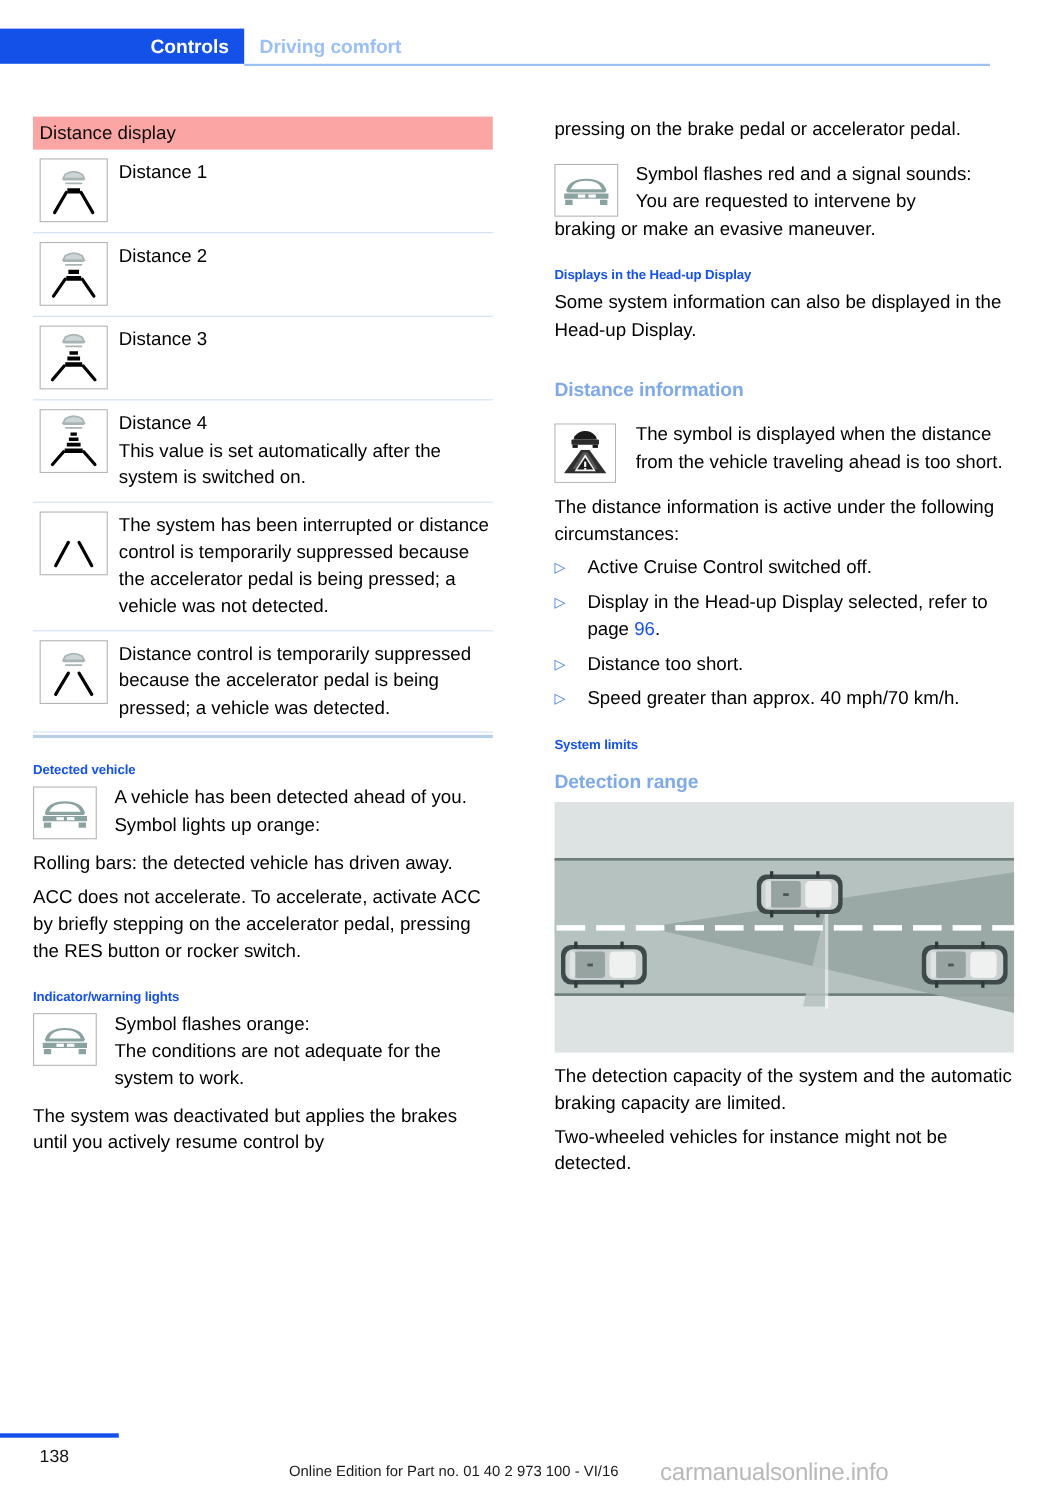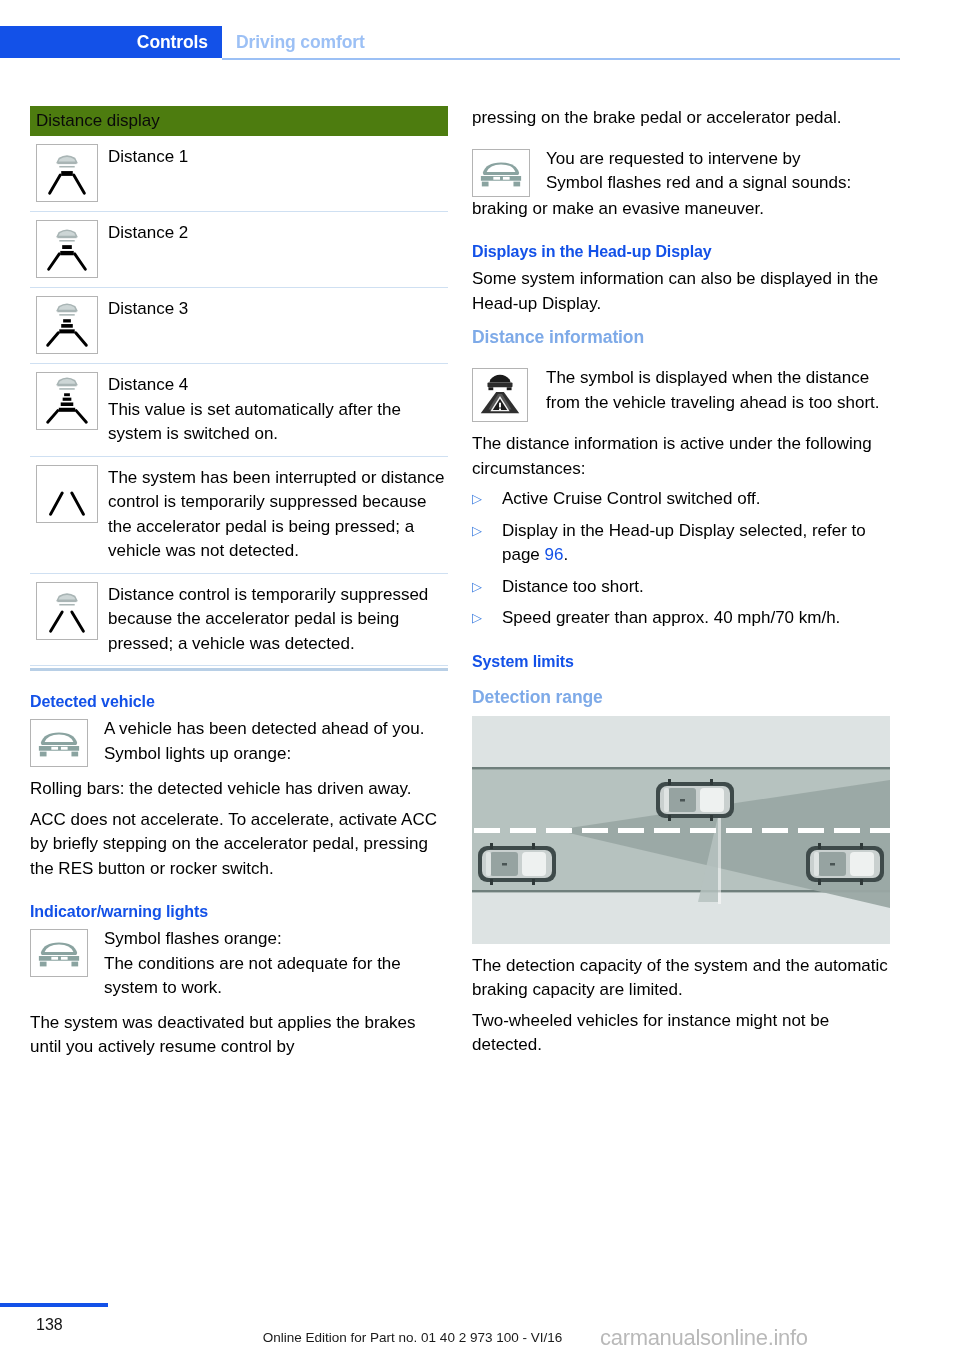--- a/index.html
+++ b/index.html
@@ -29,25 +29,25 @@
     display: flex; align-items: center;
     color: #9cc0f5; font-size: 17.5px; font-weight: bold; letter-spacing: -0.1px;
   }
   .header-rule {
     position: absolute; left: 222px; top: 58px; width: 678px; height: 2px;
     background: #9cc0f5;
   }
 
   
   .col-left  { position: absolute; left: 30px;  top: 106px; width: 418px; }
-  .col-right { position: absolute; left: 472px; top: 106px; width: 418px; }
+  .col-right { position: absolute; left: 504px; top: 106px; width: 418px; }
 
   
   .table-title {
-    background: #4d7c0f; height: 30px; display: flex; align-items: center;
+    background: #fca5a5; height: 30px; display: flex; align-items: center;
     padding-left: 6px; font-size: 17px; color: #0a0a0a;
   }
   .srow {
     display: flex; align-items: flex-start;
     border-bottom: 1.5px solid #cfe0f2;
     padding: 8px 0 9px 0;
   }
   .srow:last-child { border-bottom: none; }
   .srow-cell-icon { width: 78px; flex: 0 0 78px; padding-left: 6px; }
   .srow-cell-text { flex: 1; font-size: 17px; line-height: 24.5px; padding-top: 1px; }
@@ -56,26 +56,26 @@
 
   
   .iconbox {
     width: 62px; height: 58px; border: 1px solid #b4b4b4; background: #ffffff;
     position: relative;
   }
   .iconbox svg { display: block; width: 100%; height: 100%; }
 
   
   h2.h-blue {
-    color: #1351e8; font-size: 16px; font-weight: bold;
+    color: #1351e8; font-size: 12px; font-weight: bold;
     margin: 22px 0 6px 0; letter-spacing: -0.1px;
   }
   h3.h-lblue {
     color: #7eaae8; font-size: 17.5px; font-weight: bold;
-    margin: 11px 0 4px 0; letter-spacing: -0.1px;
+    margin: 32px 0 4px 0; letter-spacing: -0.1px;
   }
   h3.h-lblue.tight { margin-top: 16px; }
 
   p.body {
     font-size: 17px; line-height: 24.5px; margin: 0 0 6px 0;
   }
   p.body.gap { margin-top: 10px; }
 
   
   .symblock { display: flex; align-items: flex-start; margin-top: 4px; }
@@ -335,22 +335,22 @@
             </g>
             <g fill="#ffffff">
               <path d="M14 23 q3 -8 15 -8 q12 0 15 8 z"></path>
               <rect x="21" y="28" width="7" height="3"></rect>
               <rect x="31" y="28" width="7" height="3"></rect>
             </g>
           </svg>
         </div>
       </div>
       <div class="sb-text">
+        <p>Symbol flashes red and a signal sounds:</p>
         <p>You are requested to intervene by</p>
-        <p>Symbol flashes red and a signal sounds:</p>
       </div>
     </div>
     <p class="runon">braking or make an evasive maneuver.</p>
 
     <h2 class="h-blue">Displays in the Head-up Display</h2>
     <p class="body">Some system information can also be displayed in the Head-up Display.</p>
 
     <h3 class="h-lblue">Distance information</h3>
 
     <div class="symblock" style="margin-top:18px;">

